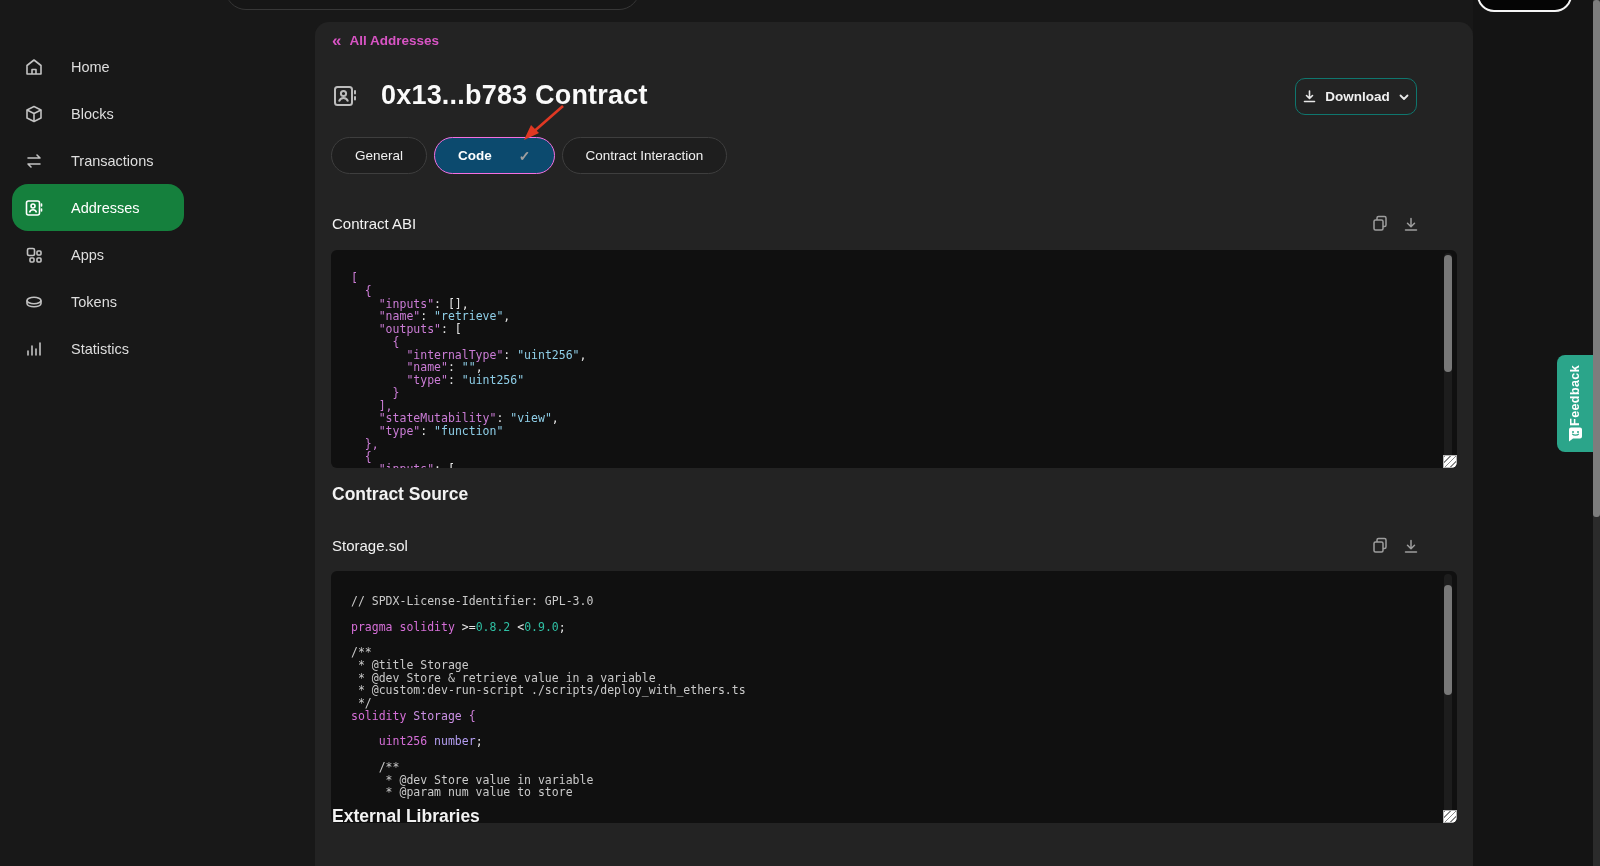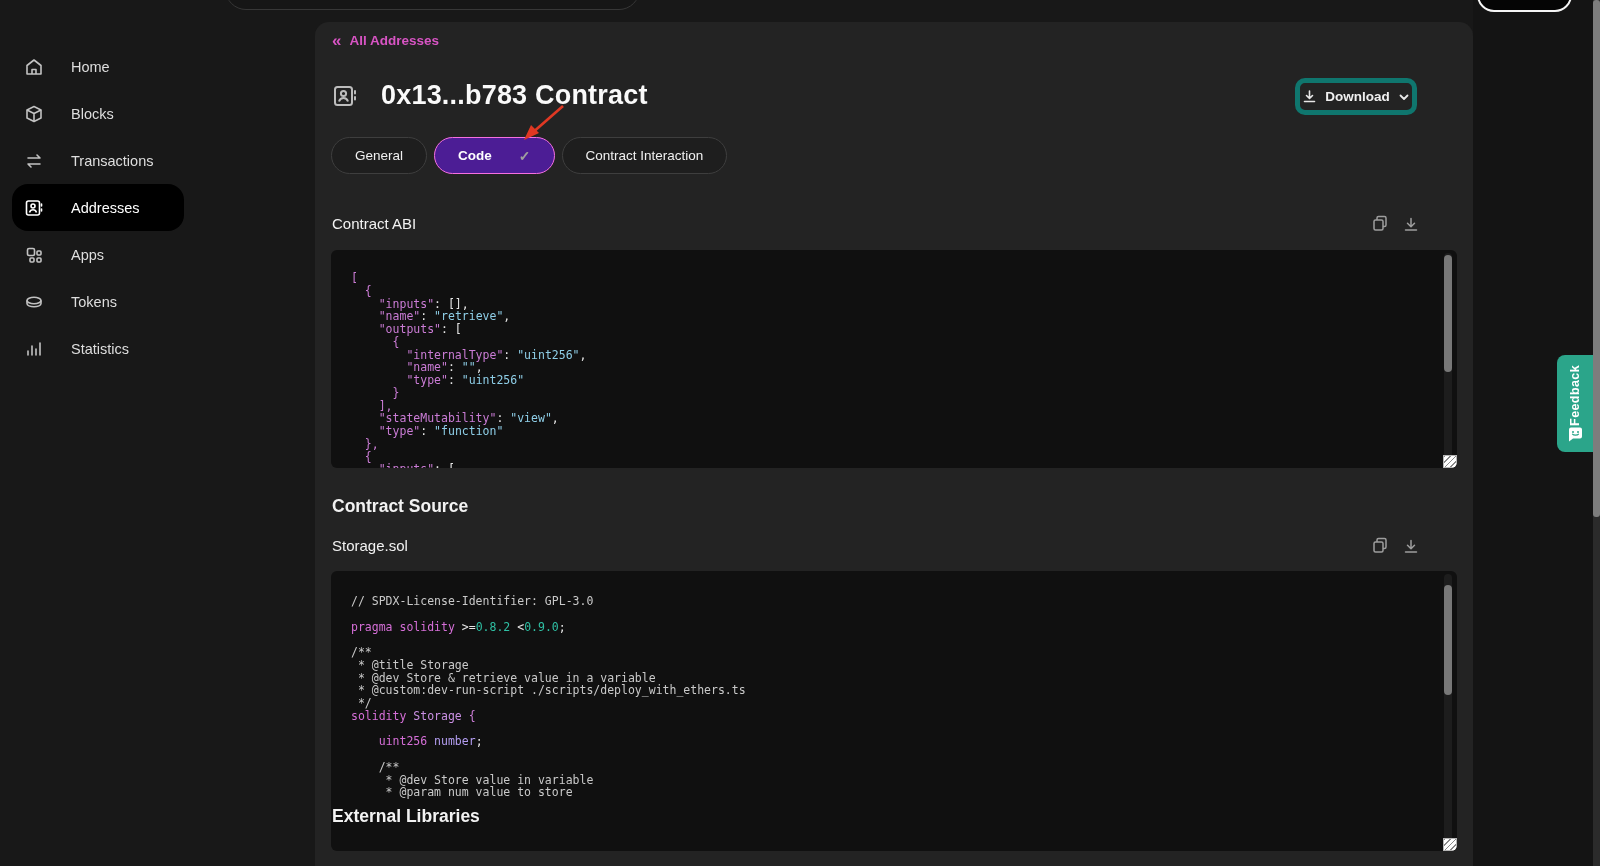--- a/index.html
+++ b/index.html
@@ -24,49 +24,49 @@
     background:#050505; border:2px solid #f5f5f5; border-radius:17px;
   }
   
   .sidebar { position:absolute; left:12px; top:43px; width:172px; }
   .side-item {
     height:47px; display:flex; align-items:center; gap:27px;
     padding-left:12px; border-radius:16px; color:#dedede;
     font-size:14.5px; font-weight:500; cursor:pointer;
   }
   .side-item .ic { width:20px; height:20px; color:#c2c2c2; flex:0 0 auto; display:flex; }
-  .side-item.active { background:#000000; color:#ffffff; }
+  .side-item.active { background:#15803d; color:#ffffff; }
   .side-item.active .ic { color:#ffffff; }
   
   .panel {
     position:absolute; left:315px; top:22px; width:1158px; height:844px;
     background:#232323; border-radius:14px 14px 0 0;
   }
   .breadcrumb {
     position:absolute; left:17px; top:11px; display:flex; align-items:center; gap:8px;
     color:#d854c4; font-size:13.5px; font-weight:600; cursor:pointer;
   }
   .breadcrumb .dbl { font-size:17px; line-height:13px; font-weight:700; }
   .title-row { position:absolute; left:17px; top:58px; display:flex; align-items:center; gap:23px; }
   .title-row .ic { width:26px; height:26px; color:#bdbdbd; display:flex; }
   .page-title { color:#fafafa; font-size:27px; font-weight:700; letter-spacing:0.2px; }
   .download-btn {
     position:absolute; left:980px; top:56px; width:122px; height:37px;
-    border:5px solid #0f766e; border-radius:10px; background:transparent;
+    border:1px solid #0f766e; border-radius:10px; background:transparent;
     display:flex; align-items:center; justify-content:center; gap:8px;
     color:#f0f0f0; font-size:13.5px; font-weight:600; cursor:pointer;
   }
   .download-btn .ic { width:15px; height:15px; display:flex; color:#e8e8e8; }
   .tabs { position:absolute; left:16px; top:115px; display:flex; gap:7px; }
   .tab {
     height:37px; border-radius:19px; display:flex; align-items:center; gap:7px;
     padding:0 23px; background:#1e1e1e; border:1px solid #3e3e3e;
     color:#f0f0f0; font-size:13.5px; font-weight:500; cursor:pointer; white-space:nowrap;text-align:center;
   }
-  .tab.active { background:#4c1d95; border-color:#f56fe1; color:#ffffff; font-weight:700;gap:27px; }
+  .tab.active { background:#0c4a6e; border-color:#f56fe1; color:#ffffff; font-weight:700;gap:27px; }
   .tab.active .check { color:#9f9f9f; font-size:14px; font-weight:700; }
   .red-arrow { position:absolute; left:200px; top:78px; width:60px; height:48px; pointer-events:none; }
   
   .sec-head {
     position:absolute; left:17px; color:#f2f2f2; font-size:15px; font-weight:400;
   }
   .sec-head-lg {
     position:absolute; left:17px; color:#f2f2f2; font-size:17.5px; font-weight:700;
   }
   .icon-btn {
@@ -259,35 +259,35 @@
         <div class="cl"><span class="tk-p">  },</span></div>
         <div class="cl"><span class="tk-p">  {</span></div>
         <div class="cl"><span class="tk-p">    "inputs"</span><span class="tk-w">: [</span></div>
       </div>
     <div class="blk-track">
       <div class="blk-thumb" style="top:2px; height:117px;"></div>
     </div>
     <div class="resize-grip"></div>
   </div>
 
-  <h2 class="sec-head-lg" style="top:462px;margin-top:12px;">Contract Source</h2>
+  <h2 class="sec-head-lg" style="top:462px;">Contract Source</h2>
   <h3 class="sec-head" style="top:515px;">Storage.sol</h3>
   <span class="icon-btn" style="left:1057px; top:515px;">
     <svg viewBox="0 0 16 17" fill="none" stroke="currentColor" stroke-width="1.5" stroke-linejoin="round">
         <rect x="5" y="1.5" width="9" height="10" rx="1.5"></rect>
         <rect x="2" y="5" width="9" height="10" rx="1.5" fill="#232323"></rect>
       </svg>
   </span>
   <span class="icon-btn" style="left:1088px; top:516px;">
     <svg viewBox="0 0 16 16" fill="none" stroke="currentColor" stroke-width="1.5" stroke-linecap="round" stroke-linejoin="round">
         <path d="M8 2v8M4.5 6.8 8 10.3 11.5 6.8M2.5 13.5h11"></path>
       </svg>
   </span>
 
-  <div class="code-block" style="top:549px; height:280px;">
+  <div class="code-block" style="top:549px; height:252px;">
     <div class="code-inner" style="top:24px;">
         <div class="cl"><span class="tk-c">// SPDX-License-Identifier: GPL-3.0</span></div>
         <div class="cl">&nbsp;</div>
         <div class="cl"><span class="tk-m">pragma solidity </span><span class="tk-w">&gt;=</span><span class="tk-t">0.8.2</span><span class="tk-w"> &lt;</span><span class="tk-t">0.9.0</span><span class="tk-w">;</span></div>
         <div class="cl">&nbsp;</div>
         <div class="cl"><span class="tk-c">/**</span></div>
         <div class="cl"><span class="tk-c"> * @title Storage</span></div>
         <div class="cl"><span class="tk-c"> * @dev Store &amp; retrieve value in a variable</span></div>
         <div class="cl"><span class="tk-c"> * @custom:dev-run-script ./scripts/deploy_with_ethers.ts</span></div>
         <div class="cl"><span class="tk-c"> */</span></div>

